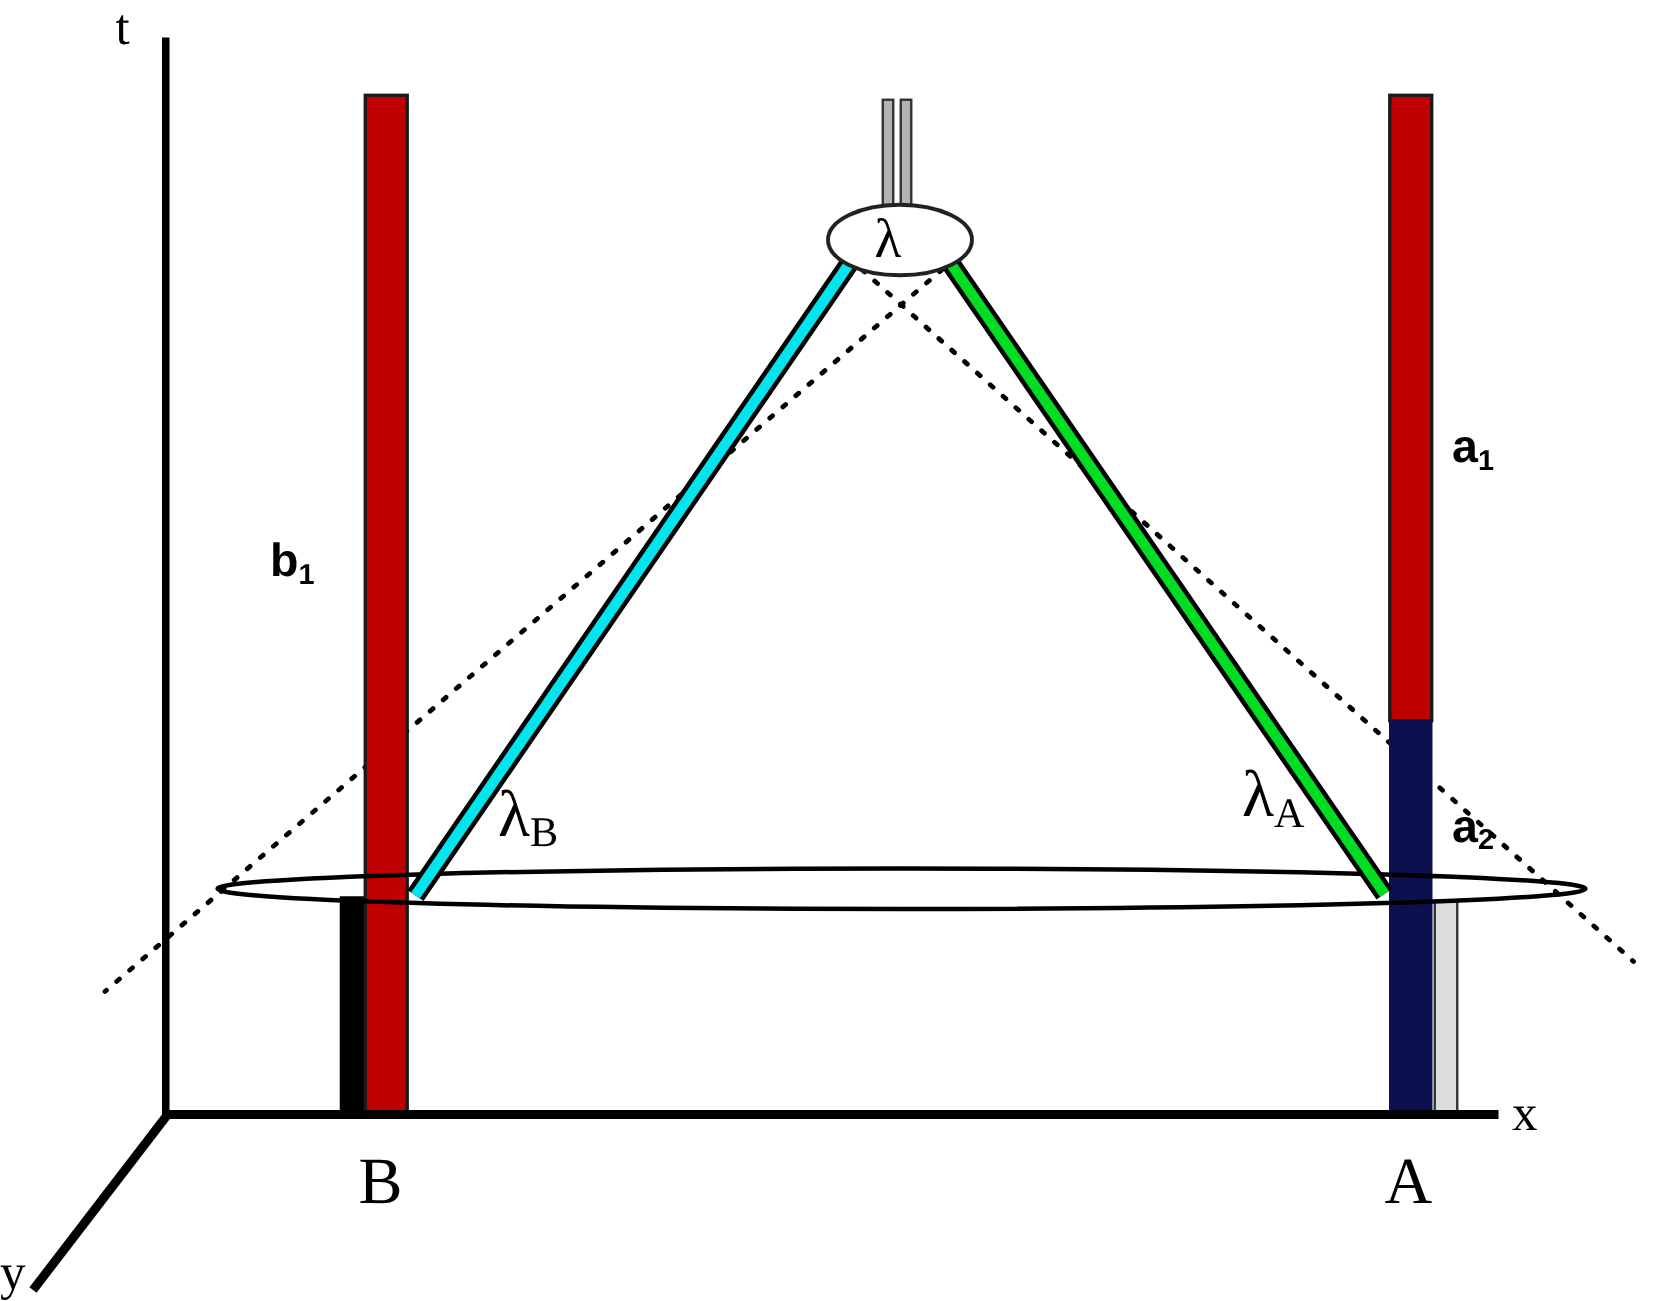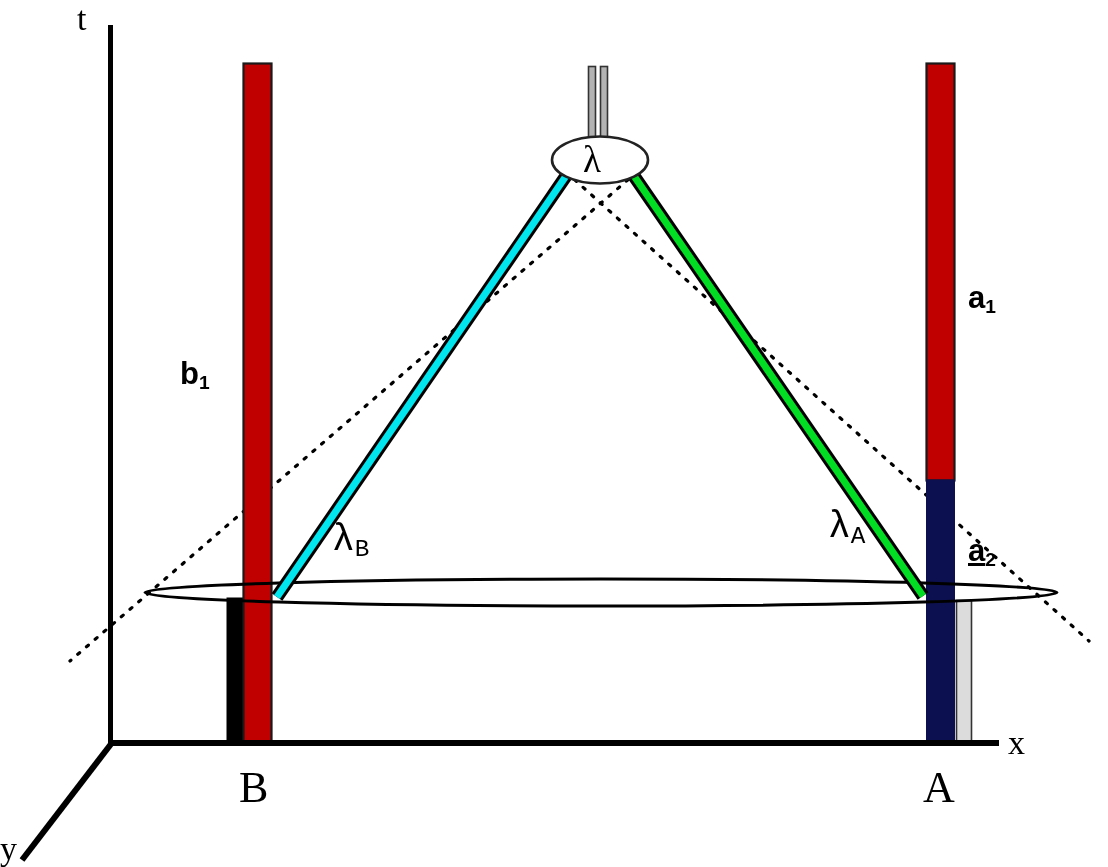--- a/index.html
+++ b/index.html
@@ -44,22 +44,22 @@
     font-size: 31px;
     font-weight: bold;
   }
   .bar-label sub {
     font-size: 0.62em;
     vertical-align: baseline;
     position: relative;
     top: 0.28em;
   }
   .ray-label {
-    font-family: Liberation Mono, monospace;
-    font-size: 38px;
+    font-family: Liberation Serif, serif;
+    font-size: 44px;
   }
   .ray-label sub {
     font-size: 0.64em;
     vertical-align: baseline;
     position: relative;
     top: 0.24em;
   }
   .src-label {
     font-family: "Liberation Serif", serif;
     font-size: 37px;
@@ -119,21 +119,21 @@
   <div class="lbl axis-label" style="left:1008px; top:726px;">x</div>
 
   <div class="lbl axis-label" style="left:0px; top:832px;">y</div>
 
   <div class="lbl src-label" style="left:583px; top:141px;">λ</div>
 
   <div class="lbl bar-label" style="left:180px; top:338px;margin-top:20px;"><span>b</span><sub>1</sub></div>
 
   <div class="lbl bar-label" style="left:968px; top:282px;"><span>a</span><sub>1</sub></div>
 
-  <div class="lbl bar-label" style="left:968px; top:535px;text-decoration:underline;"><span>a</span><sub>2</sub></div>
+  <div class="lbl bar-label" style="left:968px; top:535px;"><span>a</span><sub>2</sub></div>
 
   <div class="lbl ray-label" style="left:332px; top:521px;"><span>λ</span><sub>B</sub></div>
 
   <div class="lbl ray-label" style="left:828px; top:508px;"><span>λ</span><sub>A</sub></div>
 
   <div class="lbl point-label" style="left:239px; top:766px;">B</div>
 
   <div class="lbl point-label" style="left:923px; top:766px;">A</div>
 
 </div>

